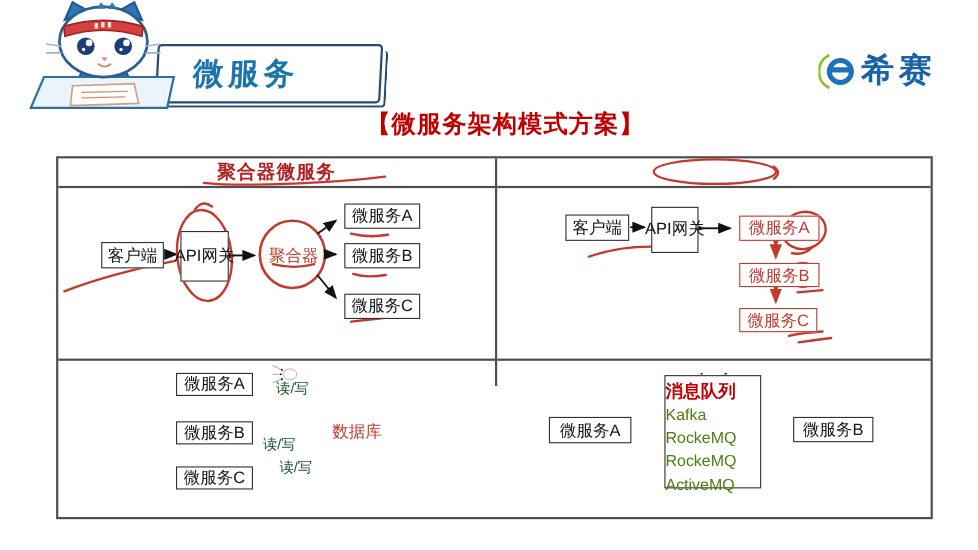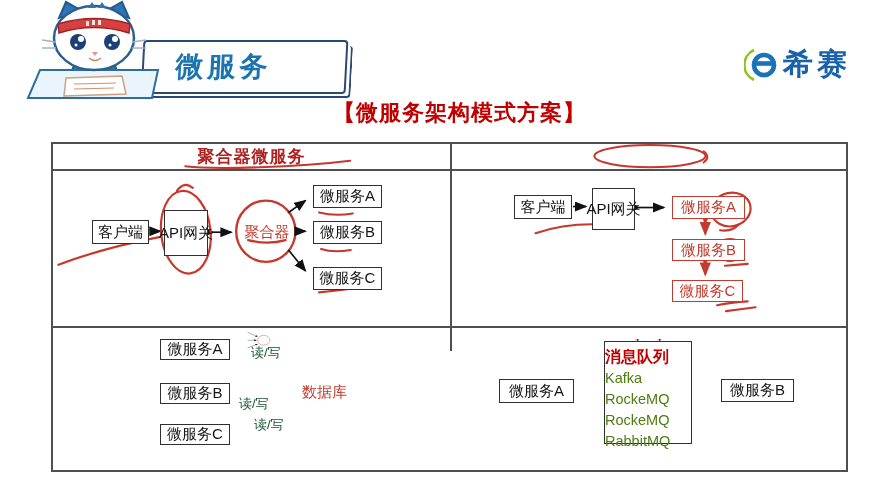--- a/index.html
+++ b/index.html
@@ -236,21 +236,21 @@
         <line x1="242" y1="63" x2="263" y2="63" stroke="#111" stroke-width="1.7" marker-end="url(#q4a)"></line>
       </svg>
       <div class="node" style="left:47px;top:51px;width:75px;height:24px;">
         <span>微服务A</span>
       </div>
       <div class="queue" style="left:152px;top:13px;width:88px;height:103px;">
         <span class="qtitle">消息队列</span>
         <span class="qitem">Kafka</span>
         <span class="qitem">RockeMQ</span>
         <span class="qitem">RockeMQ</span>
-        <span class="qitem">RabbitMQ</span>
+        <span class="qitem">ActiveMQ</span>
       </div>
       <div class="node" style="left:269px;top:51px;width:73px;height:23px;">
         <span>微服务B</span>
       </div>
     </div>
 
   </div>
 </div>
 
 </body></html>

